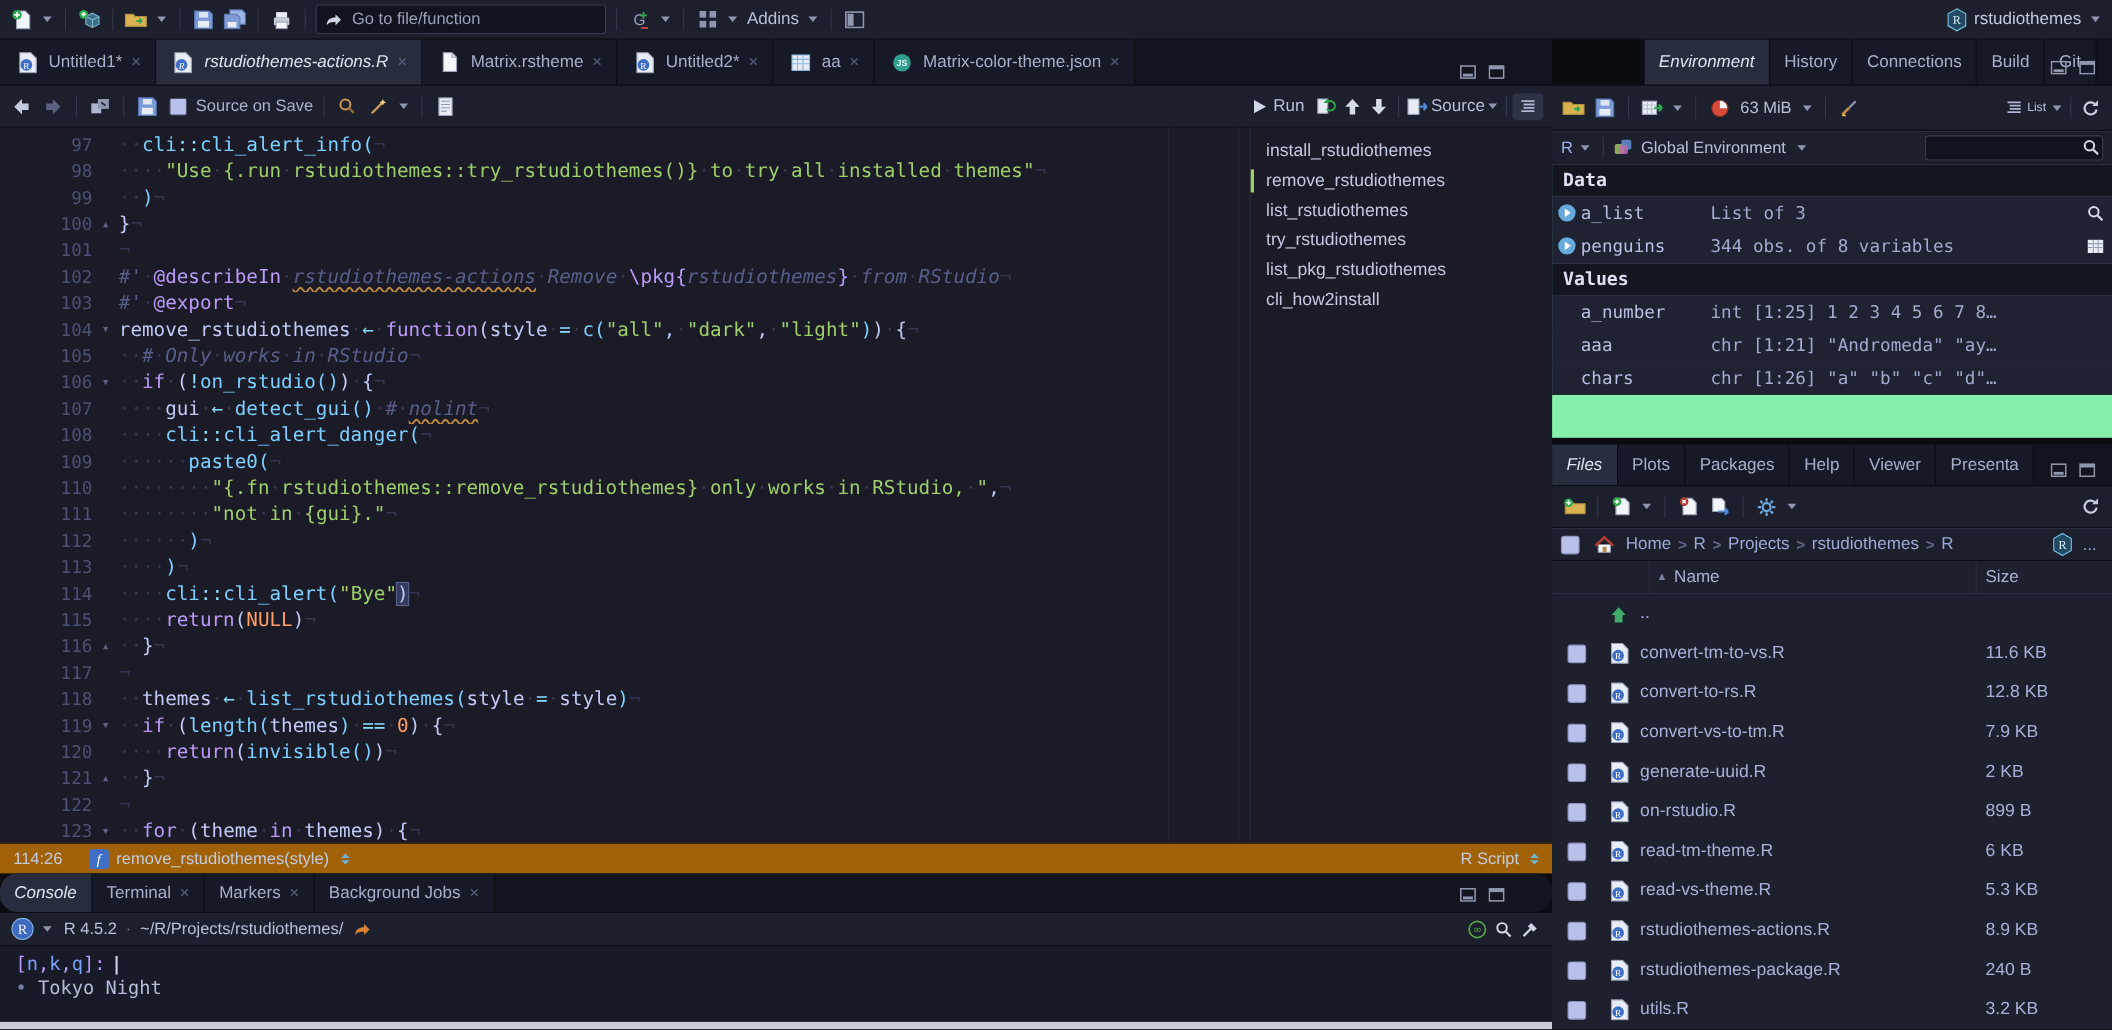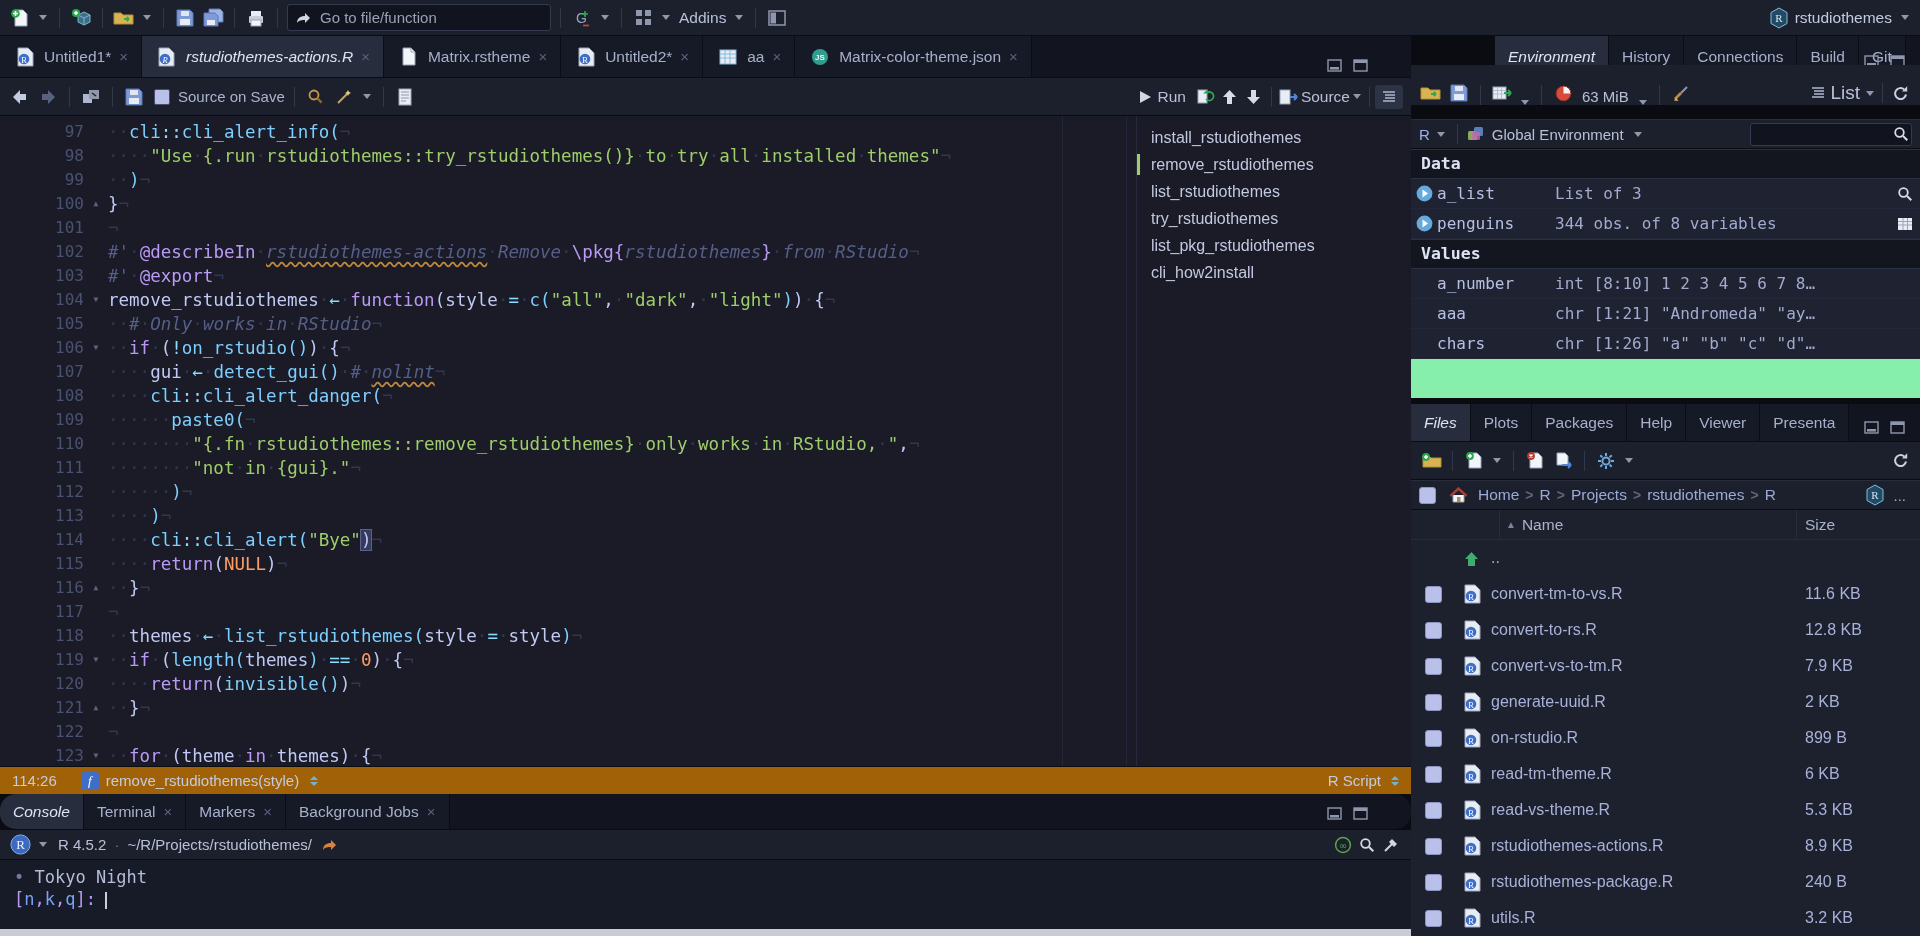--- a/index.html
+++ b/index.html
@@ -465,22 +465,22 @@
         </span>
       <span class="ic">
           <svg width="16" height="16" viewBox="0 0 16 16">
             <path d="M2 14l8-8" stroke="#cfd6e6" stroke-width="2"></path>
             <path d="M9 2l5 5-3 3-5-5z" fill="#cfd6e6"></path>
           </svg>
         </span>
     </div>
   </div>
   <div class="abs" id="console-content" style="left:0;top:860px;width:1411px;height:69px;">
+      <div class="con-line"><span class="pb">[</span><span class="pl">n</span><span class="pb">,</span><span class="pl">k</span><span class="pb">,</span><span class="pl">q</span><span class="pb">]</span><span class="pb">:</span><span class="cursor"></span></div>
       <div class="con-line"><span class="bullet">• </span><span class="con-txt">Tokyo Night</span></div>
-      <div class="con-line"><span class="pb">[</span><span class="pl">n</span><span class="pb">,</span><span class="pl">k</span><span class="pb">,</span><span class="pl">q</span><span class="pb">]</span><span class="pb">:</span><span class="cursor"></span></div>
     </div>
   <div class="abs" style="left:0;top:929px;width:1411px;height:7px;background:#c9ccd4;"></div>
 
   <div class="abs ptabs" id="env-tabs" style="left:1495px;top:36px;width:611px;height:42px;">
       <div class="ptab active">
         <span>Environment</span>
       </div>
       <div class="ptab">
         <span>History</span>
       </div>
@@ -501,21 +501,21 @@
           <rect x="3" y="8" width="9" height="2.6" fill="#8f97ad"></rect>
         </svg>
       </span>
     <span class="ic sm">
         <svg width="15" height="13" viewBox="0 0 15 13">
           <rect x="1" y="1" width="13" height="11" fill="none" stroke="#8f97ad" stroke-width="1.4"></rect>
           <rect x="1" y="1" width="13" height="3" fill="#8f97ad"></rect>
         </svg>
       </span>
   </div>
-  <div class="abs tbar" style="left:1411px;top:65px;width:509px;height:41px;align-items:flex-end;">
+  <div class="abs tbar" style="left:1411px;top:78px;width:509px;height:41px;">
     <span class="ic">
         <svg width="22" height="18" viewBox="0 0 22 18">
           <path d="M1 4h7l2 2h10v9H1z" fill="#d9b352" stroke="#b2903c"></path>
           <path d="M11 10h5m0 0l-2.2-2.2M16 10l-2.2 2.2" stroke="#2ea84e" stroke-width="1.8" fill="none"></path>
         </svg>
       </span>
     <span class="ic">
         <svg width="18" height="18" viewBox="0 0 18 18">
           <path d="M1 1h13l3 3v13H1z" fill="#7e9bd8" stroke="#5c78b4"></path>
           <rect x="4" y="10" width="10" height="6" fill="#e8ecf4"></rect>
@@ -548,21 +548,21 @@
           <path d="M3 15l6-6" stroke="#b98a4a" stroke-width="2.6"></path>
           <path d="M2 16.5l4.5.5L4 13.5z" fill="#d9b352"></path>
         </svg>
       </span>
     <div style="margin-left:auto" class="flex">
       <span class="ic sm">
           <svg width="16" height="14" viewBox="0 0 16 14">
             <path d="M2 2h12M4 5h10M4 8h10M2 11h12" stroke="#aeb6cf" stroke-width="1.6"></path>
           </svg>
         </span>
-      <span style="color:#b8c0d8;font-size:19px;margin:0 3px;">List</span>
+      <span style="color:#b8c0d8;font-size:11px;margin:0 3px;">List</span>
         <span class="cr"></span>
       <span class="sep"></span>
       <span class="ic">
           <svg width="17" height="17" viewBox="0 0 17 17">
             <path d="M14 9.5a5.5 5.5 0 1 1-1.8-5.1" fill="none" stroke="#c9d0e2" stroke-width="2"></path>
             <path d="M15.2 1.2v5.2h-5.2z" fill="#c9d0e2"></path>
           </svg>
         </span>
     </div>
   </div>
@@ -622,21 +622,21 @@
           <svg width="16" height="14" viewBox="0 0 16 14">
             <rect x="1" y="1" width="14" height="12" fill="#e8ecf4"></rect>
             <path d="M1 4.5h14M1 8h14M6 1v12M10.5 1v12" stroke="#9aa4b8"></path>
           </svg>
         </span>
       </div>
       <div class="env-sec-h">Values</div>
       <div class="env-row">
         <span class="ic sm" style="margin: 0px 4px;"></span>
         <span class="env-name">a_number</span>
-        <span class="env-val">int [8:10] 1 2 3 4 5 6 7 8…</span>
+        <span class="env-val">int [1:25] 1 2 3 4 5 6 7 8…</span>
         <span class="env-act"></span>
       </div>
       <div class="env-row">
         <span class="ic sm" style="margin: 0px 4px;"></span>
         <span class="env-name">aaa</span>
         <span class="env-val">chr [1:21] "Andromeda" "ay…</span>
         <span class="env-act"></span>
       </div>
       <div class="env-row">
         <span class="ic sm" style="margin: 0px 4px;"></span>

